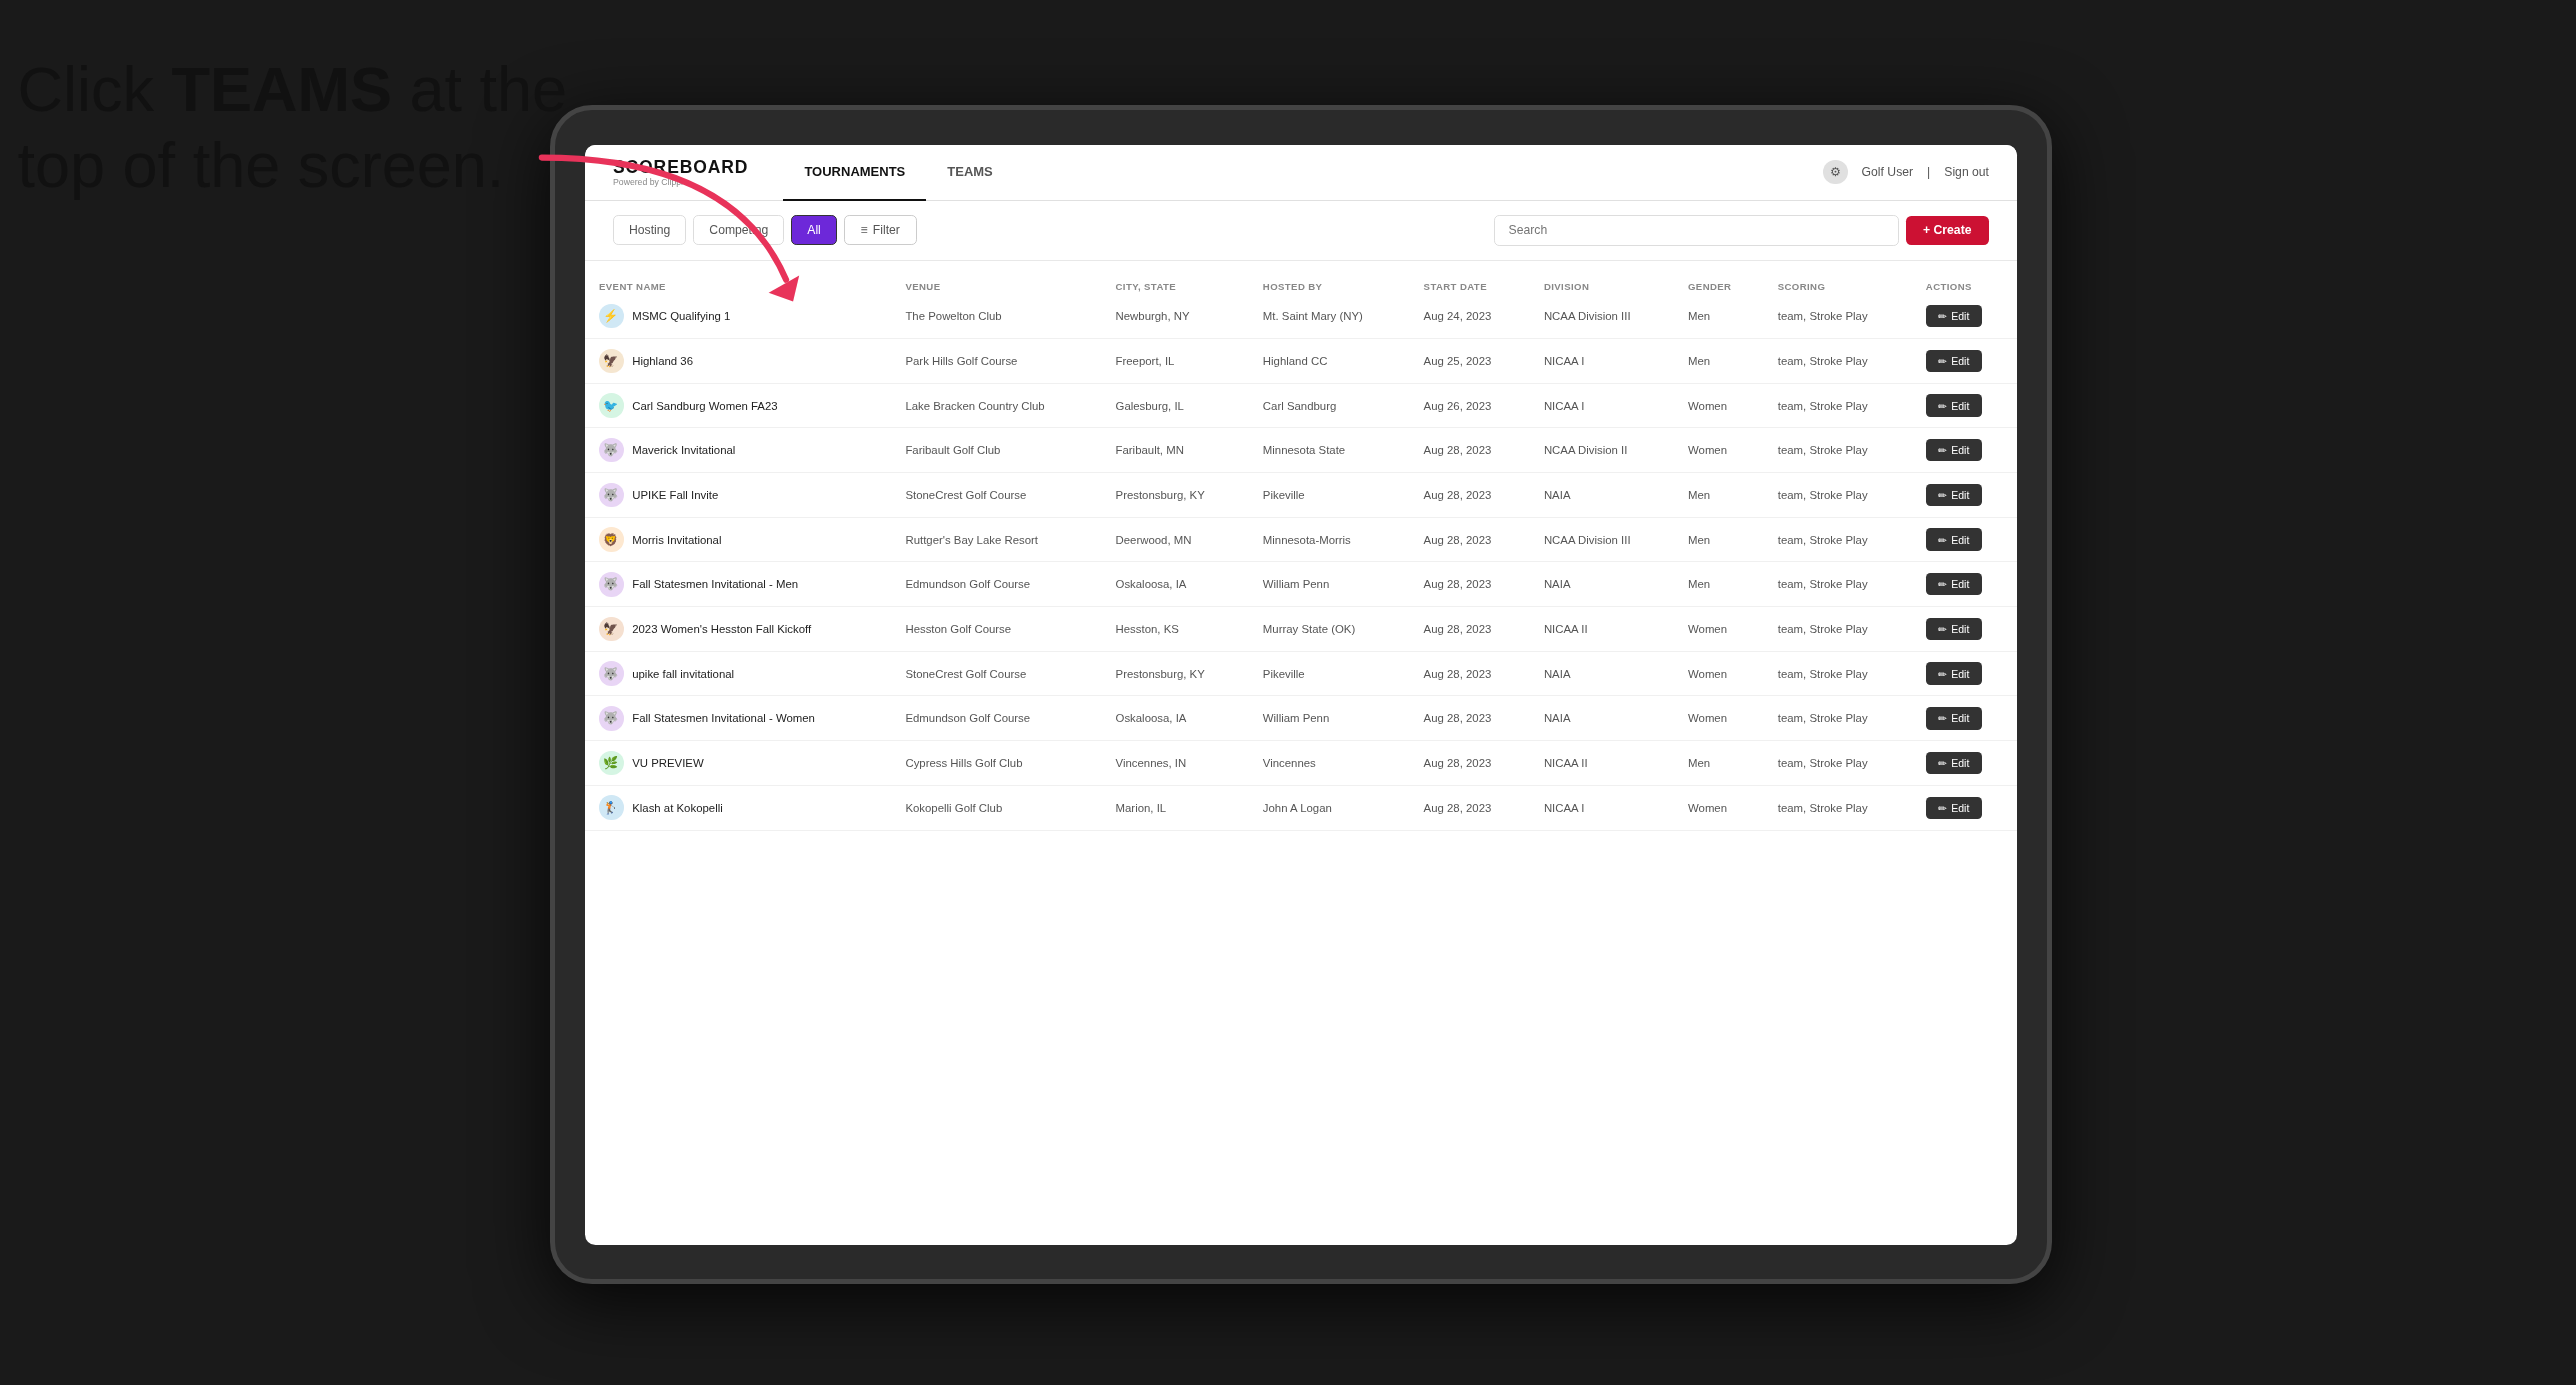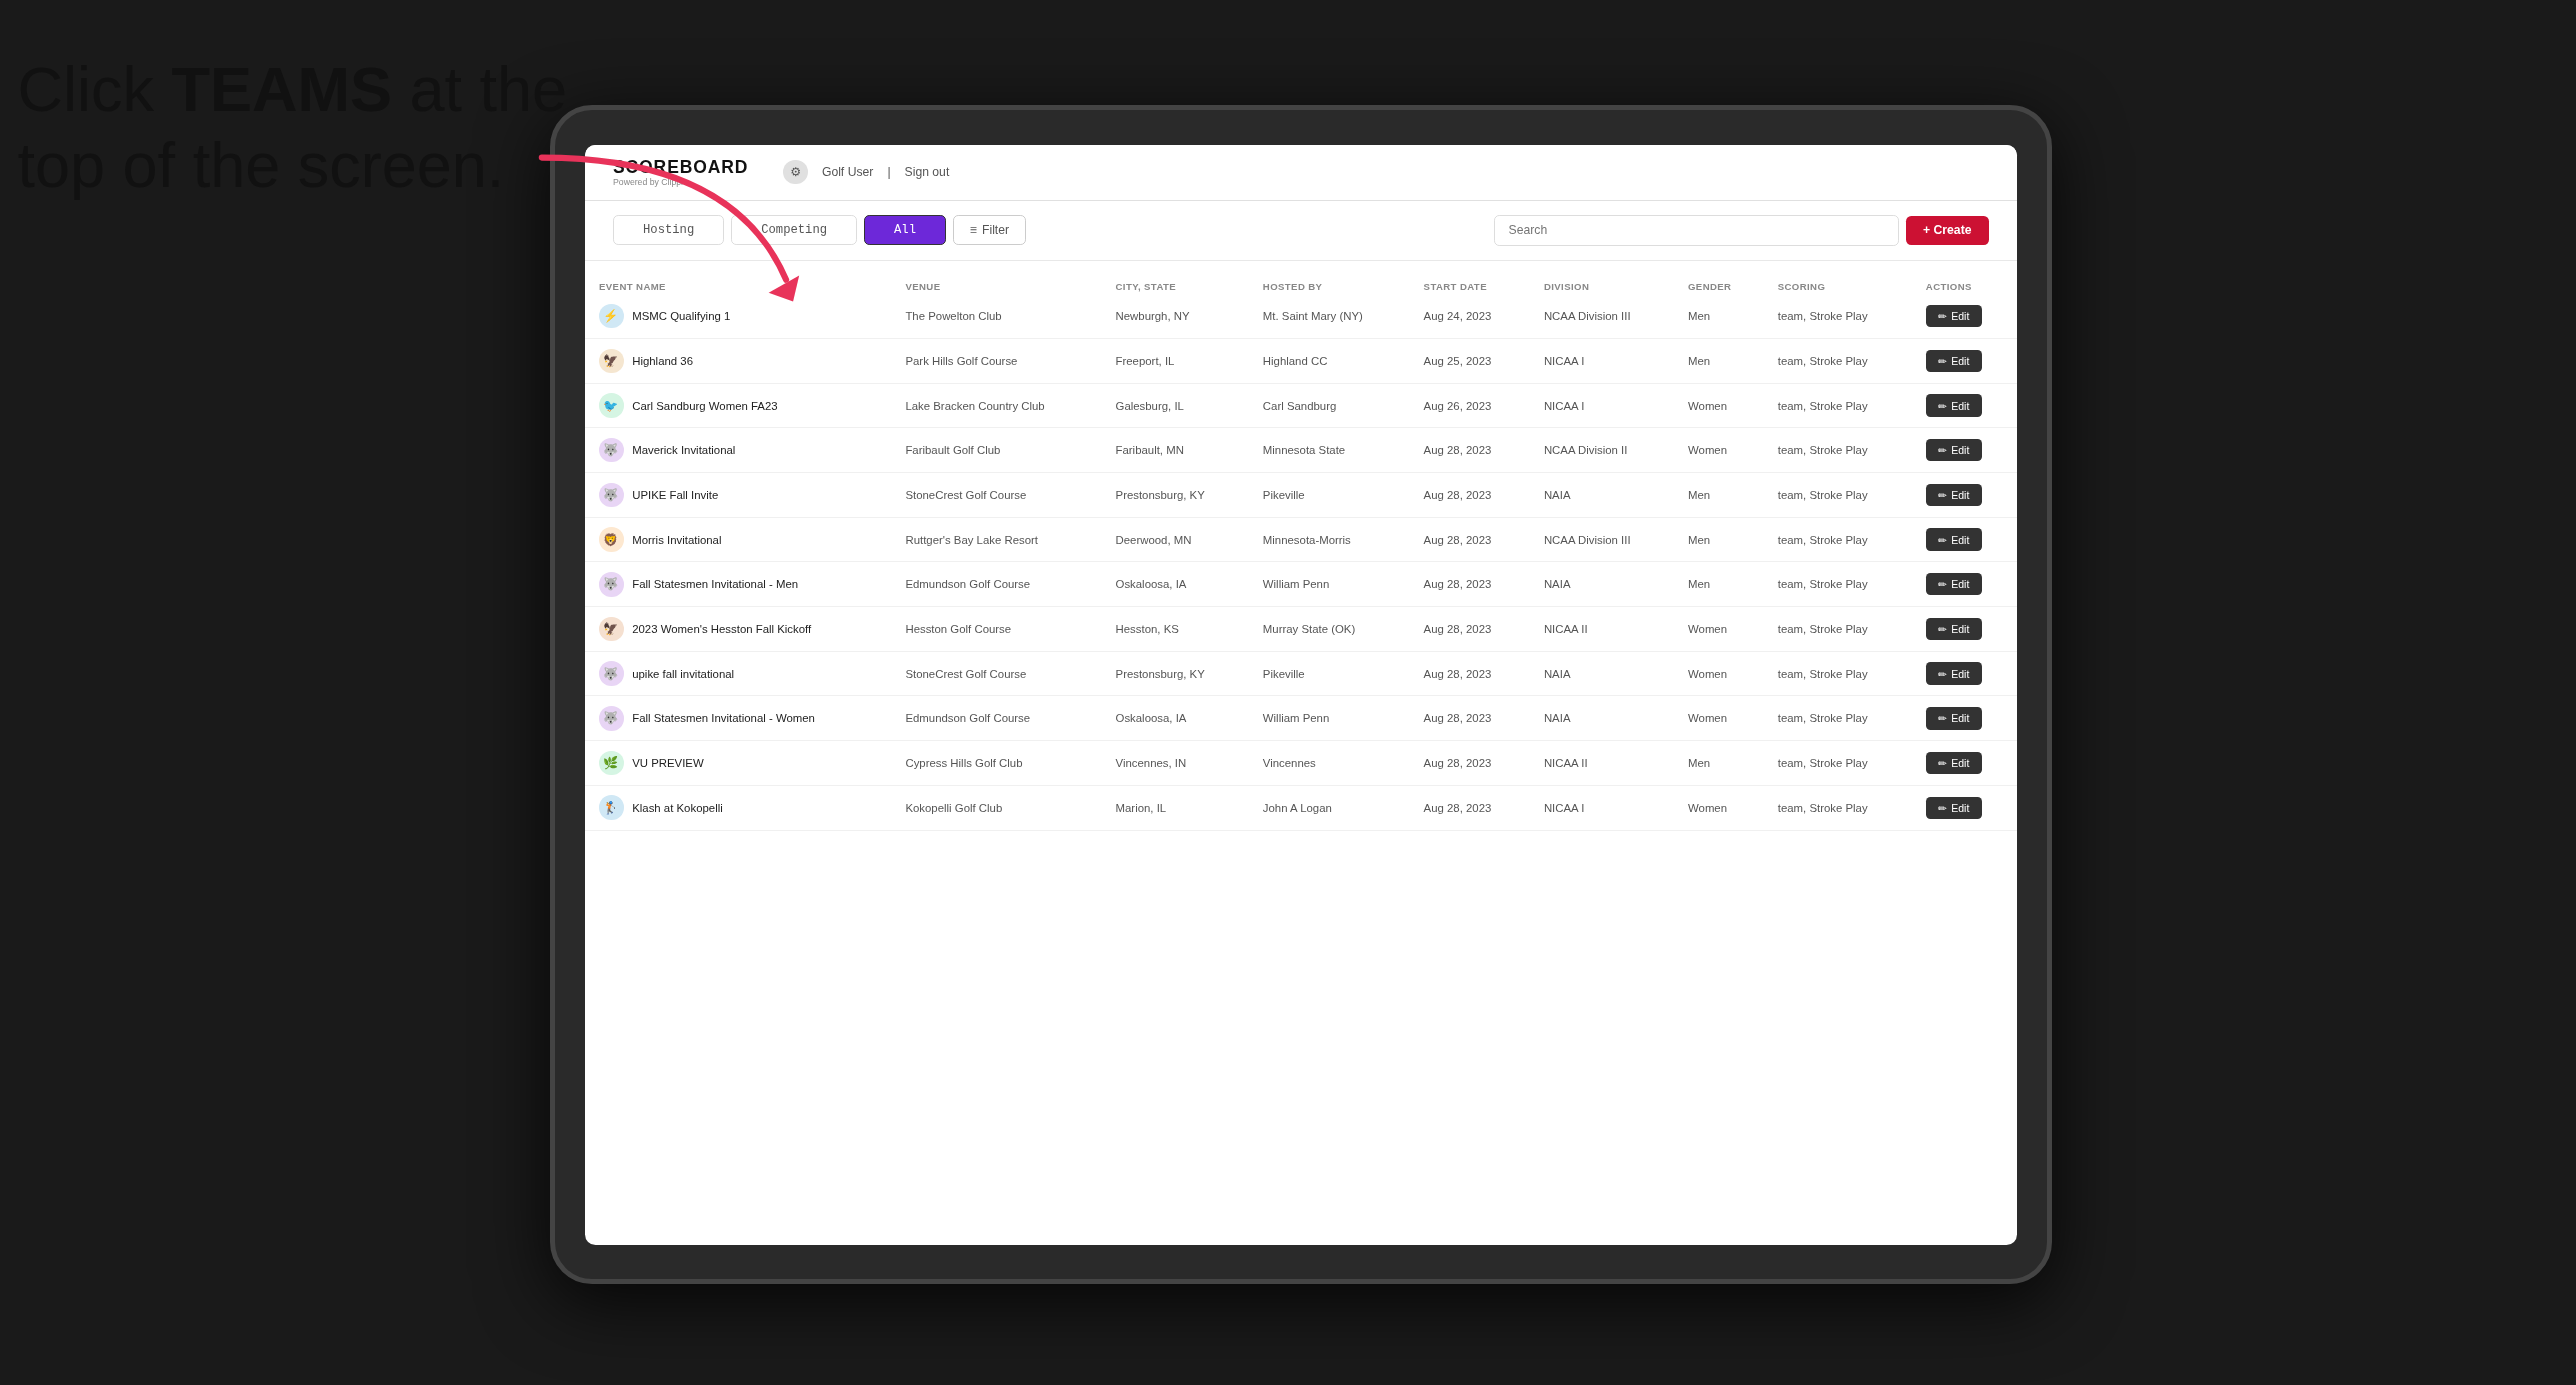--- a/index.html
+++ b/index.html
@@ -124,29 +124,28 @@
     .filter-bar {
       display: flex;
       align-items: center;
       padding: 14px 28px;
       background: #fff;
       border-bottom: 0.9px solid #e8e8e8;
       gap: 7px;
       flex-shrink: 0;
     }
     .filter-btn {
-      padding: 7px 29px;
+      padding: 7px 15px;
       border: 0.9px solid #ddd;
       border-radius: 5.2px;
       background: #fff;
       font-size: 12.2px;
       color: #555;
       cursor: pointer;
       font-weight: 500;
-      font-family: Liberation Mono, monospace;
     }
     .filter-btn.active {
       background: #6d28d9;
       color: #fff;
       border-color: #333;
     }
     .filter-with-icon {
       display: flex;
       align-items: center;
       gap: 5.2px;
@@ -284,20 +283,24 @@
   </svg>
 </div>
 
 <div class="device-frame">
   <div class="device-screen">
 
     <nav class="top-nav">
       <div class="logo-area">
         <span class="logo-title">SCOREBOARD</span>
         <span class="logo-subtitle">Powered by Clippi</span>
+      </div>
+      <div class="nav-links">
+        <a class="nav-link active">TOURNAMENTS</a>
+        <a class="nav-link">TEAMS</a>
       </div>
       <div class="nav-right">
         <div class="nav-icon">⚙</div>
         <span>Golf User</span>
         <span>|</span>
         <a class="nav-signout">Sign out</a>
       </div>
     </nav>
 
     <div class="filter-bar">

